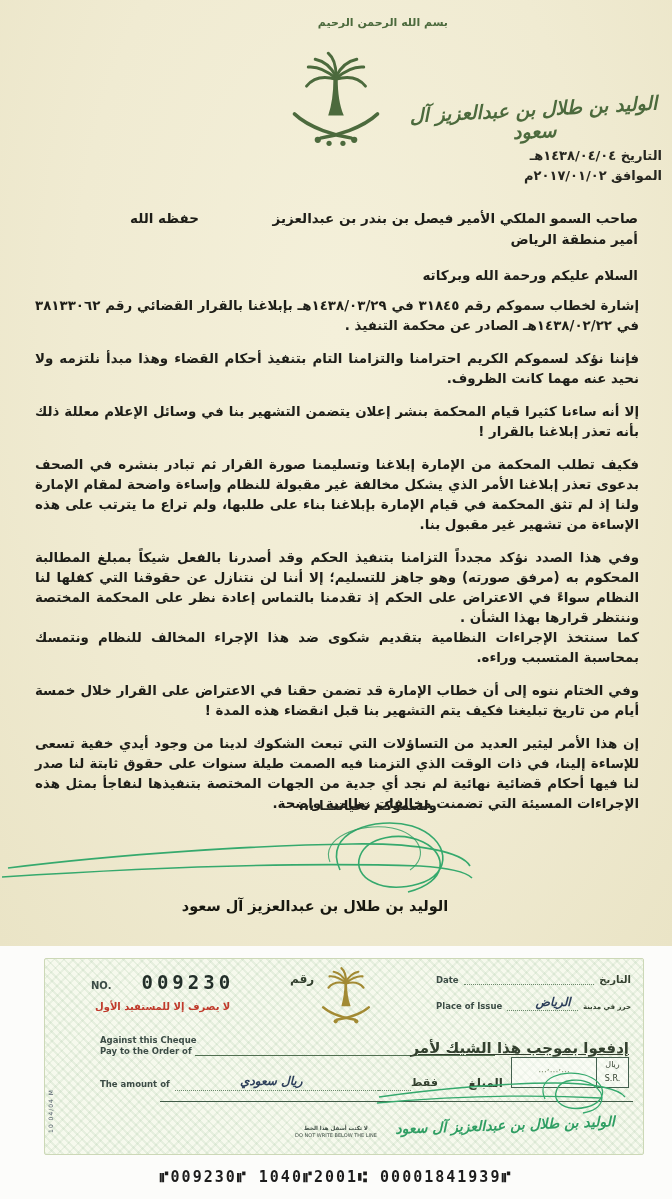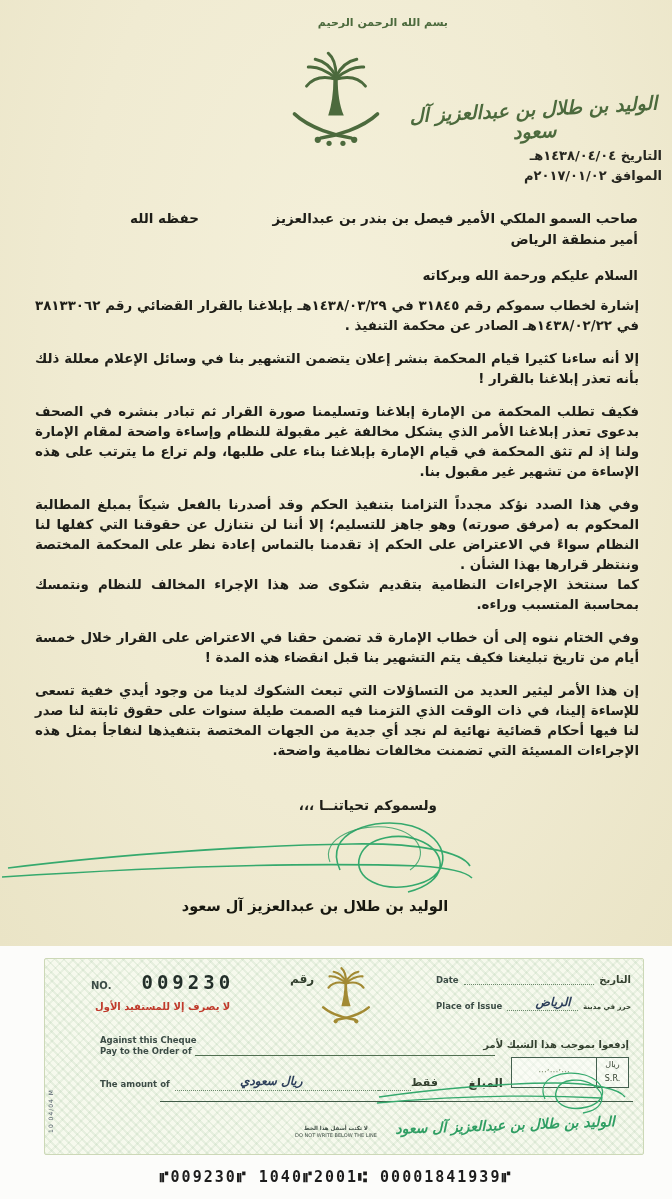--- a/index.html
+++ b/index.html
@@ -65,22 +65,22 @@
     align-items:flex-end; gap:5px; }
   .date-row { top:14px; } .place-row { top:40px; }
   .en-tiny { font-size:8.5px; font-weight:bold; color:#3c4c46; white-space:nowrap; }
   .ar-tiny { font-size:10px; font-weight:bold; color:#33402f; white-space:nowrap; }
   .dotline { flex:1; border-bottom:1px dotted #6d8a6d; height:12px; position:relative; }
   .place-value { position:absolute; left:40%; bottom:1px; font-size:12px; font-style:italic;
     color:#2c3e5a; font-weight:bold; }
   .pay-en { position:absolute; left:55px; top:76px; font-size:8.5px; font-weight:bold;
     color:#3c4c46; line-height:11px; }
   .pay-line { position:absolute; left:150px; width:300px; top:96px; border-bottom:1px solid #527052; height:1px;}
-  .pay-ar { position:absolute; right:14px; top:80px; font-size:10px; font-weight:bold;
-    color:#33402f; direction:rtl; }
+  .pay-ar { position:absolute; right:14px; top:80px; font-size:15px; font-weight:bold;
+    color:#33402f; direction:rtl;text-decoration:underline; }
   .amount-en { position:absolute; left:55px; top:120px; font-size:8.5px; font-weight:bold; color:#3c4c46; }
   .amount-line { position:absolute; left:130px; width:205px; top:131px; border-bottom:1px dotted #6d8a6d; }
   .amount-currency { position:absolute; left:195px; top:115px; font-size:12px; font-style:italic;
     color:#2c3e5a; font-weight:bold; }
   .faqat-line { position:absolute; right:232px; width:34px; top:131px; border-bottom:1px dotted #6d8a6d; }
   .faqat { position:absolute; right:205px; top:117px; font-size:11px; font-weight:bold; color:#33402f; }
   .mablagh { position:absolute; right:140px; top:117px; font-size:12px; font-weight:bold; color:#33402f; }
   .amount-box { position:absolute; right:14px; top:98px; width:118px; height:31px;
     border:1px solid #44604f; display:flex; background:rgba(255,255,255,.45); }
   .amount-box .cur { width:32px; border-left:1px solid #44604f; order:2; text-align:center;
@@ -153,20 +153,21 @@
     <div class="addressee-row">
       <span>صاحب السمو الملكي الأمير فيصل بن بندر بن عبدالعزيز</span>
       <span>حفظه الله</span>
     </div>
     <div class="addressee-line2">أمير منطقة الرياض</div>
 
     <div class="salutation">السلام عليكم ورحمة الله وبركاته</div>
 
     <div class="body-text">
       <p>إشارة لخطاب سموكم رقم ٣١٨٤٥ في ١٤٣٨/٠٣/٢٩هـ بإبلاغنا بالقرار القضائي رقم ٣٨١٣٣٠٦٢ في ١٤٣٨/٠٢/٢٢هـ الصادر عن محكمة التنفيذ .</p>
+      <p>فإننا نؤكد لسموكم الكريم احترامنا والتزامنا التام بتنفيذ أحكام القضاء وهذا مبدأ نلتزمه ولا نحيد عنه مهما كانت الظروف.</p>
       <p>إلا أنه ساءنا كثيرا قيام المحكمة بنشر إعلان يتضمن التشهير بنا في وسائل الإعلام معللة ذلك بأنه تعذر إبلاغنا بالقرار !</p>
       <p>فكيف تطلب المحكمة من الإمارة إبلاغنا وتسليمنا صورة القرار ثم تبادر بنشره في الصحف بدعوى تعذر إبلاغنا الأمر الذي يشكل مخالفة غير مقبولة للنظام وإساءة واضحة لمقام الإمارة ولنا إذ لم تثق المحكمة في قيام الإمارة بإبلاغنا بناء على طلبها، ولم تراع ما يترتب على هذه الإساءة من تشهير غير مقبول بنا.</p>
       <p>وفي هذا الصدد نؤكد مجدداً التزامنا بتنفيذ الحكم وقد أصدرنا بالفعل شيكاً بمبلغ المطالبة المحكوم به (مرفق صورته) وهو جاهز للتسليم؛ إلا أننا لن نتنازل عن حقوقنا التي كفلها لنا النظام سواءً في الاعتراض على الحكم إذ تقدمنا بالتماس إعادة نظر على المحكمة المختصة وننتظر قرارها بهذا الشأن .
 كما سنتخذ الإجراءات النظامية بتقديم شكوى ضد هذا الإجراء المخالف للنظام ونتمسك بمحاسبة المتسبب وراءه.</p>
       <p>وفي الختام ننوه إلى أن خطاب الإمارة قد تضمن حقنا في الاعتراض على القرار خلال خمسة أيام من تاريخ تبليغنا فكيف يتم التشهير بنا قبل انقضاء هذه المدة !</p>
       <p>إن هذا الأمر ليثير العديد من التساؤلات التي تبعث الشكوك لدينا من وجود أيدي خفية تسعى للإساءة إلينا، في ذات الوقت الذي التزمنا فيه الصمت طيلة سنوات على حقوق ثابتة لنا صدر لنا فيها أحكام قضائية نهائية لم نجد أي جدية من الجهات المختصة بتنفيذها لنفاجأ بمثل هذه الإجراءات المسيئة التي تضمنت مخالفات نظامية واضحة.</p>
     </div>
 
     <div class="closing">ولسموكم تحياتنــا ،،،</div>
 

